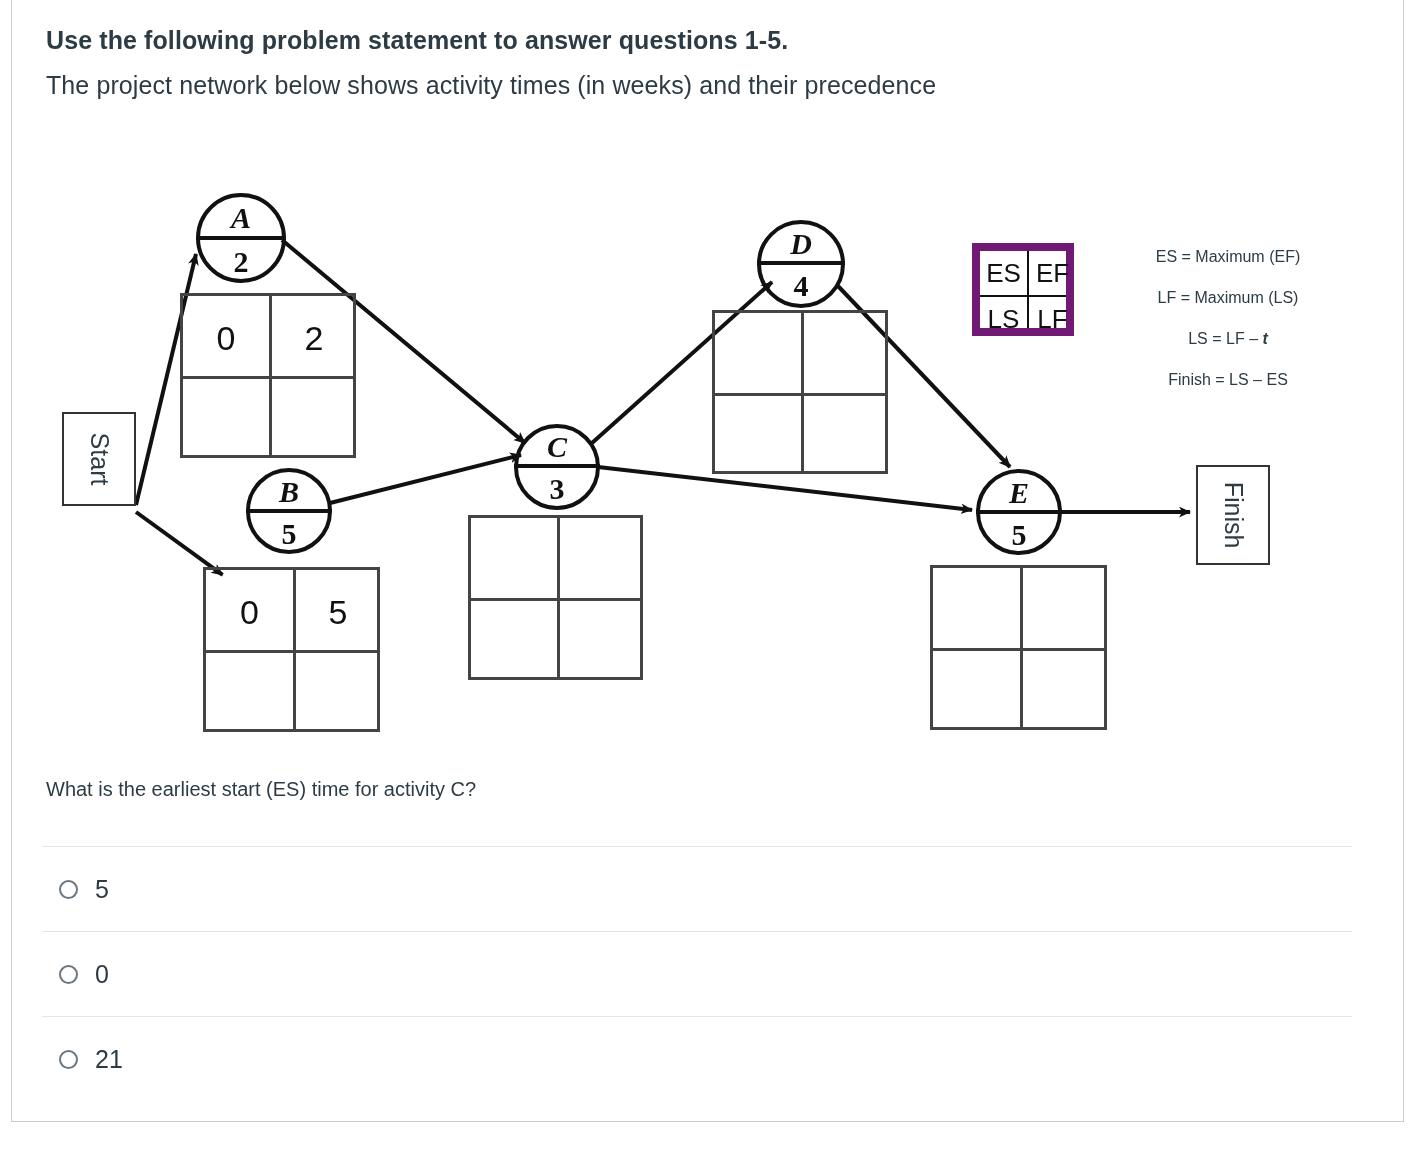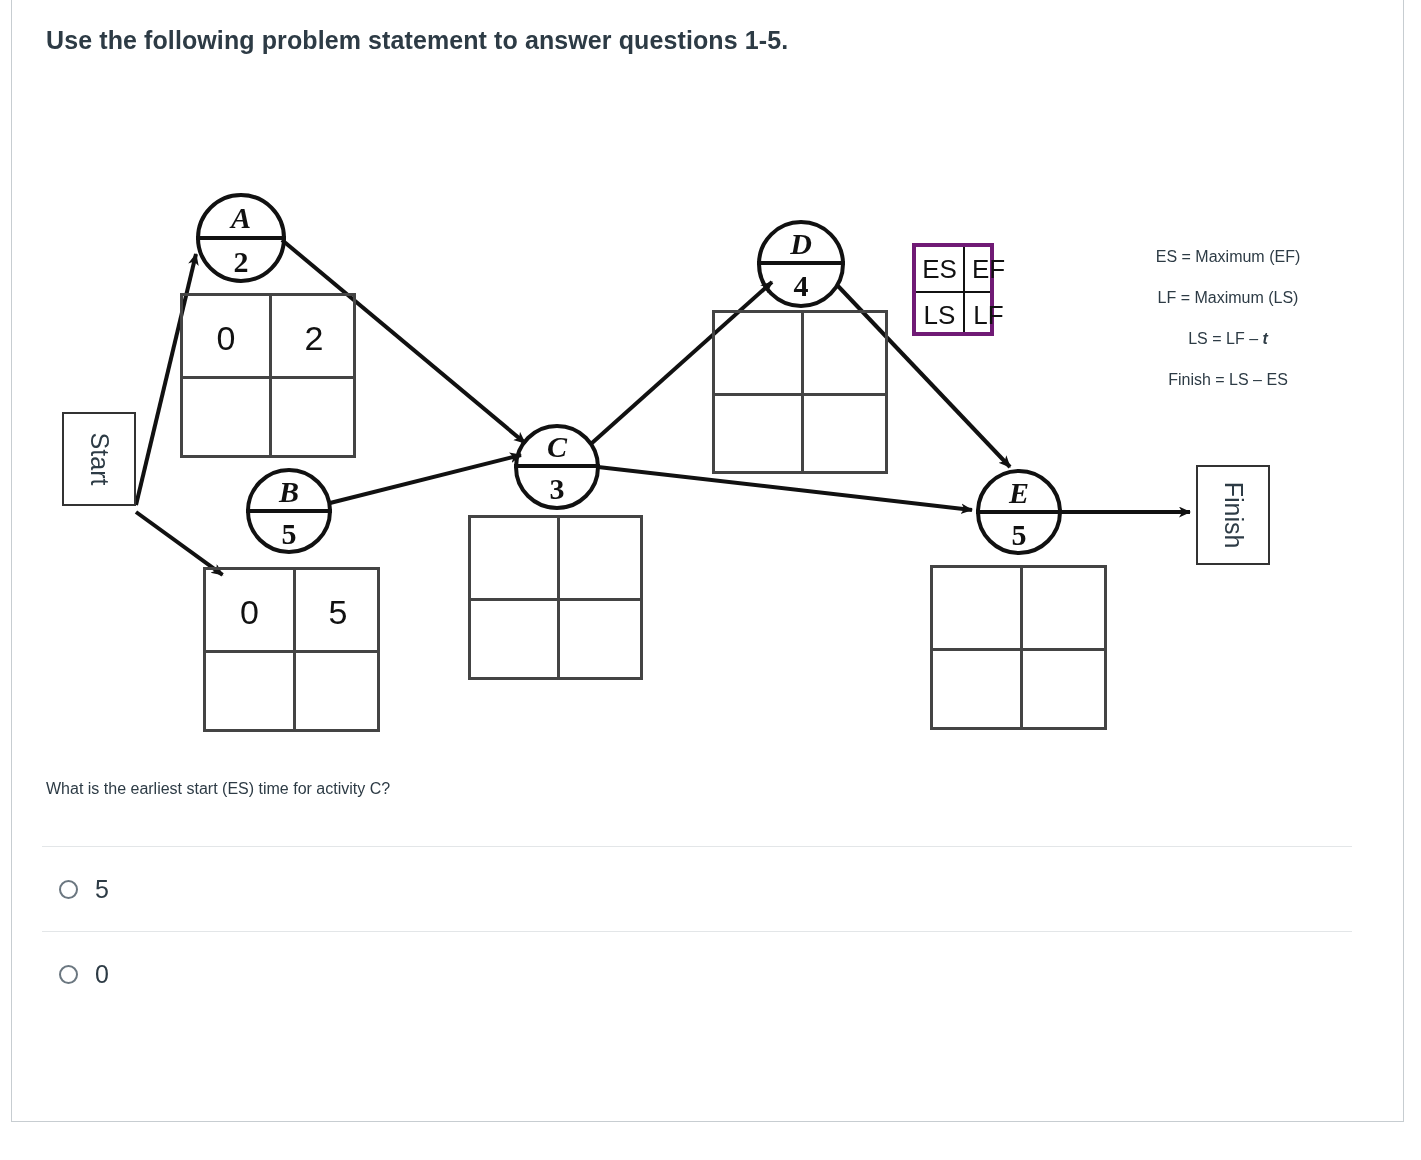--- a/index.html
+++ b/index.html
@@ -122,25 +122,25 @@
     transform: translate(-50%, -50%) rotate(90deg);
     white-space: nowrap;
     font-size: 25px;
     color: #2d3b45;
     font-family: "Liberation Sans", sans-serif;
   }
 
   
   .legend-box {
     position: absolute;
-    left: 912px;
+    left: 972px;
     top: 243px;
-    width: 82px;
+    width: 102px;
     height: 93px;
-    border: 4px solid #701a75;
+    border: 8px solid #701a75;
     box-sizing: border-box;
   }
   .legend-box .vline {
     position: absolute;
     left: 47px; top: 0; bottom: 0;
     width: 2px; background: #111;
   }
   .legend-box .hline {
     position: absolute;
     left: 0; right: 0; top: 44px;
@@ -169,21 +169,21 @@
     white-space: nowrap;
     text-align: center;
   }
   .formula i { font-weight: bold; font-style: italic; }
 
   
   .question {
     position: absolute;
     left: 46px;
     top: 772px;
-    font-size: 16px;
+    font-size: 20px;
     line-height: 34px;
     color: #2d3b45;
   }
   .options {
     position: absolute;
     left: 42px;
     top: 846px;
     width: 1310px;
   }
   .option-row {
@@ -210,20 +210,21 @@
   }
 </style>
 </head>
 <body>
 
 <div id="page">
   <div class="card-border"></div>
 
   <div class="prompt">
     <div class="prompt-line bold">Use the following problem statement to answer questions 1-5.</div>
+    <div class="prompt-line">The project network below shows activity times (in weeks) and their precedence</div>
   </div>
 
   <div class="diagram">
 
     <svg width="1421" height="610">
       <defs>
         <marker id="ah" markerWidth="13" markerHeight="13" refX="11" refY="5.4" orient="auto" markerUnits="userSpaceOnUse">
           <path d="M0,0 L12,5.4 L0,10.8 L3.2,5.4 z" fill="#111"></path>
         </marker>
       </defs>
@@ -339,14 +340,18 @@
 
   <div class="options">
     <div class="option-row">
       <div class="radio"></div>
       <div class="option-label">5</div>
     </div>
     <div class="option-row">
       <div class="radio"></div>
       <div class="option-label">0</div>
     </div>
+    <div class="option-row">
+      <div class="radio"></div>
+      <div class="option-label">21</div>
+    </div>
   </div>
 </div>
 
 </body></html>

